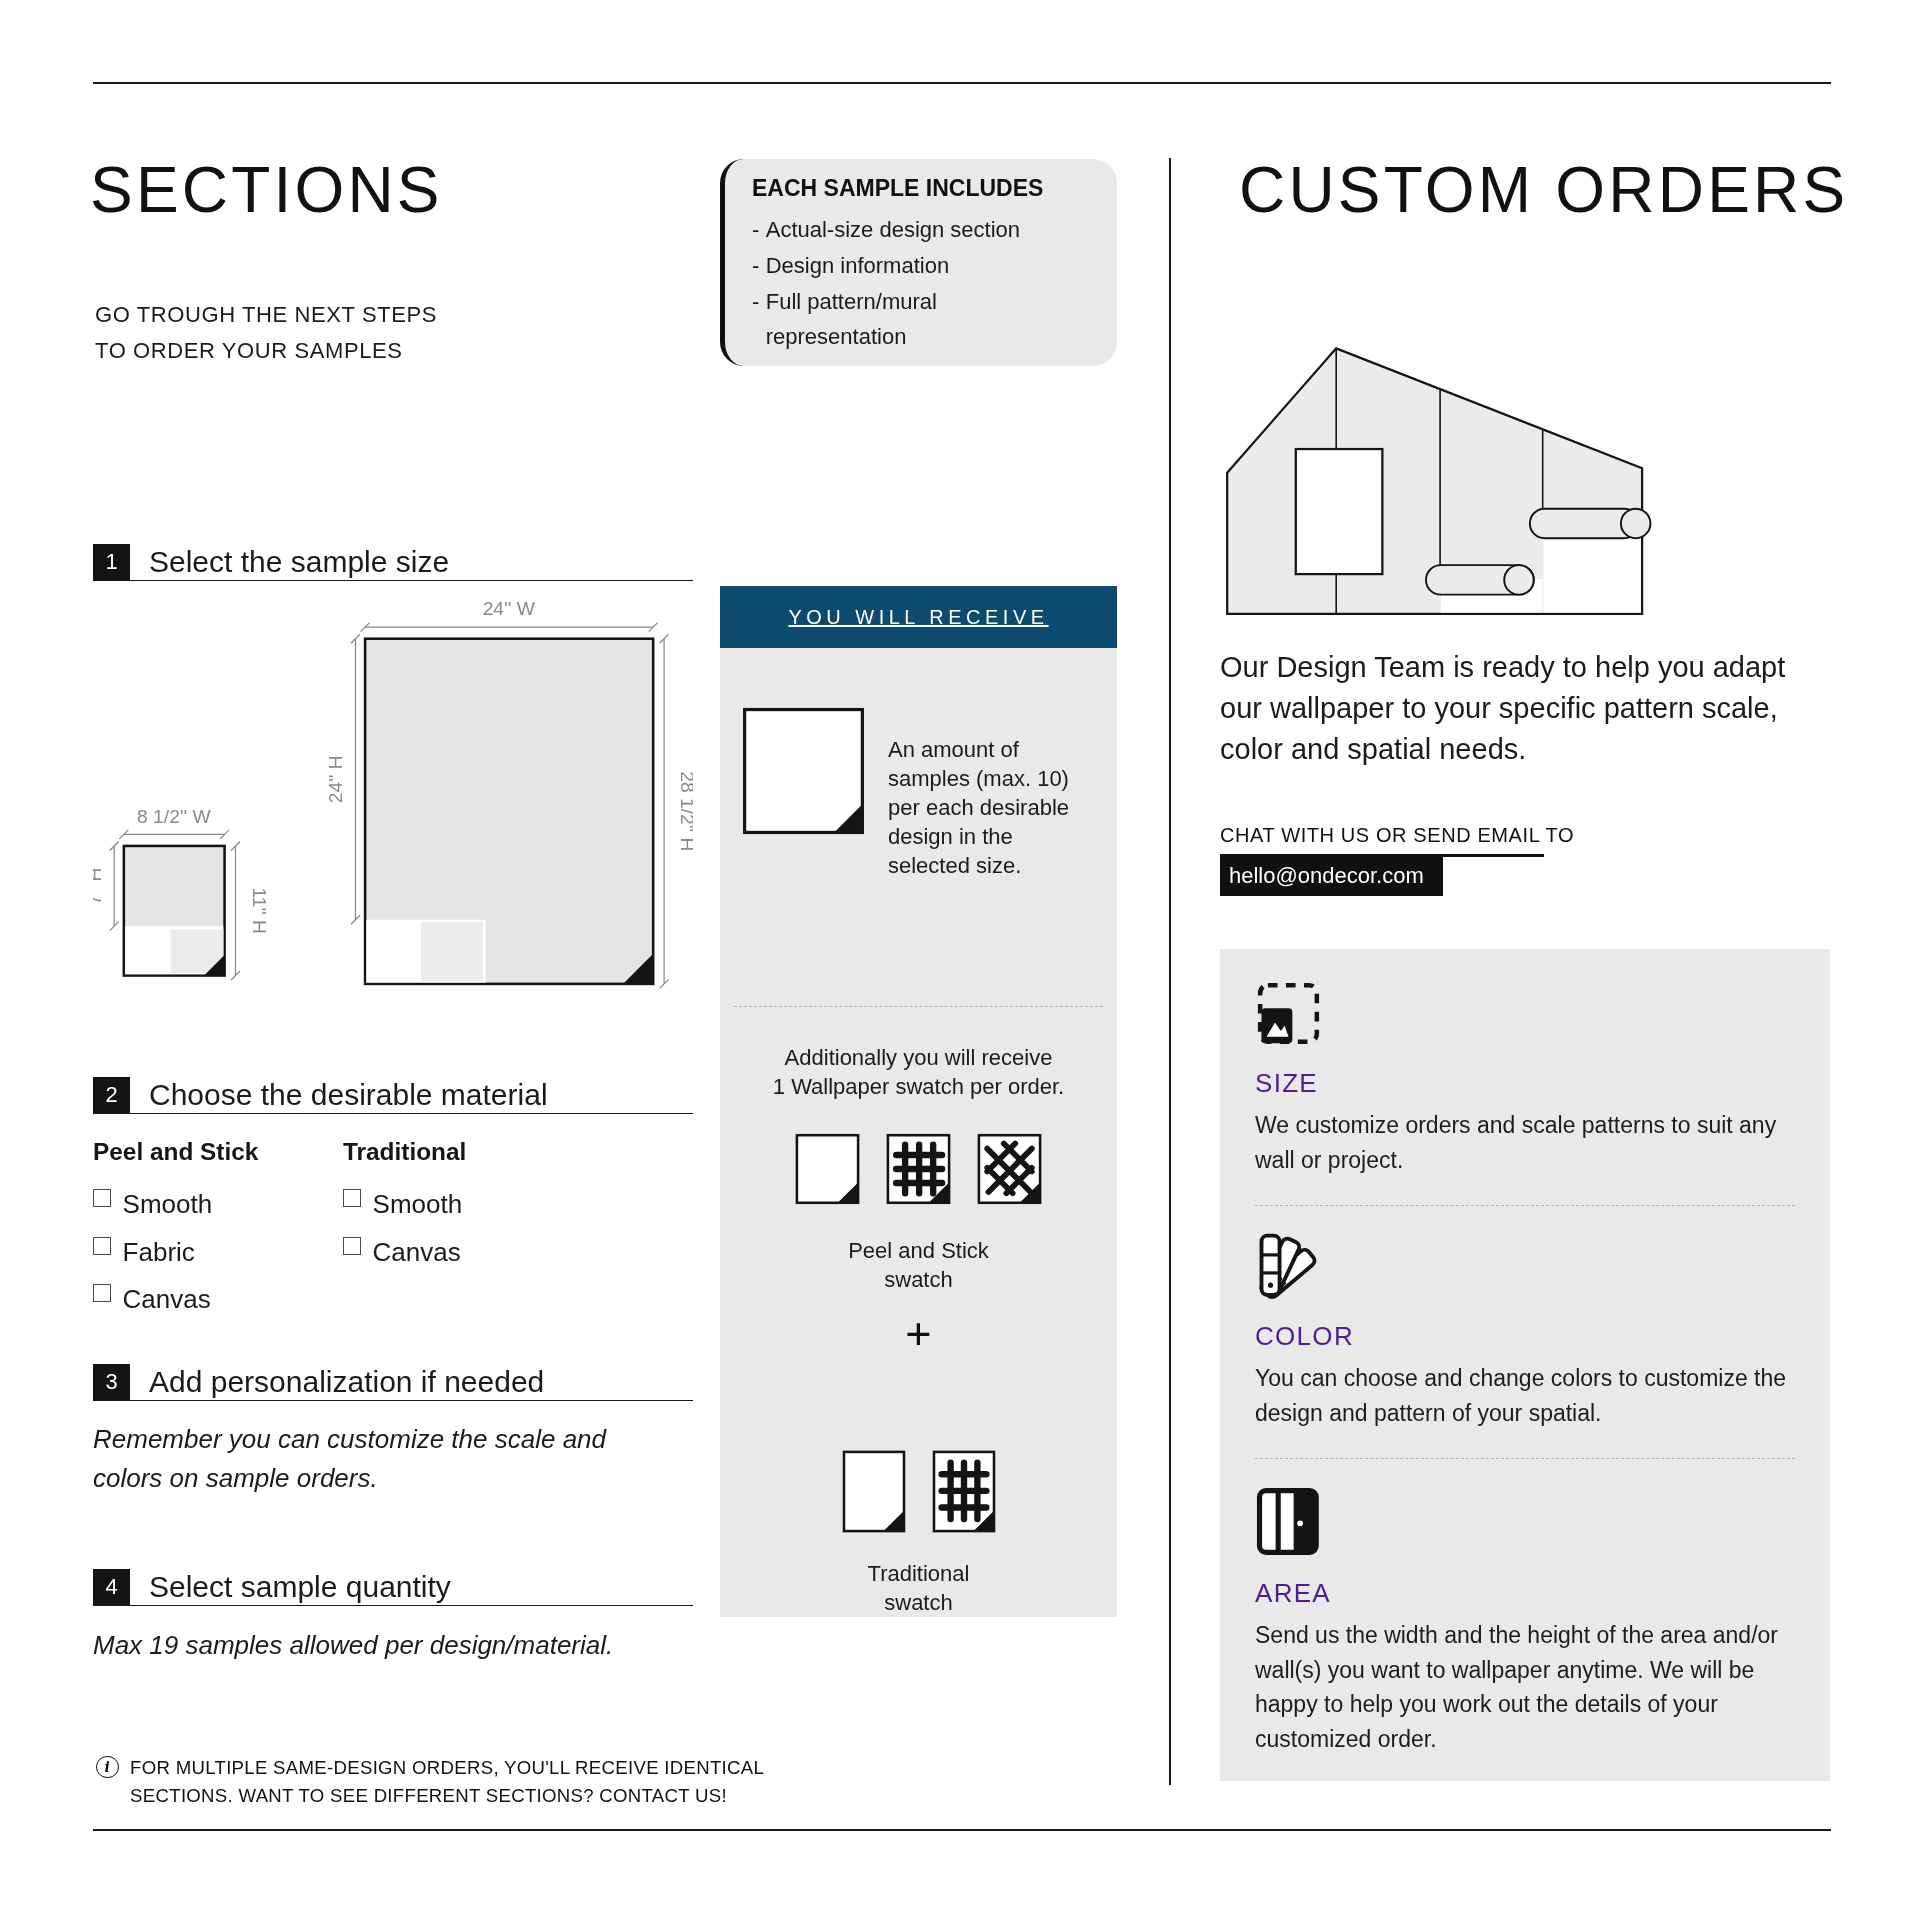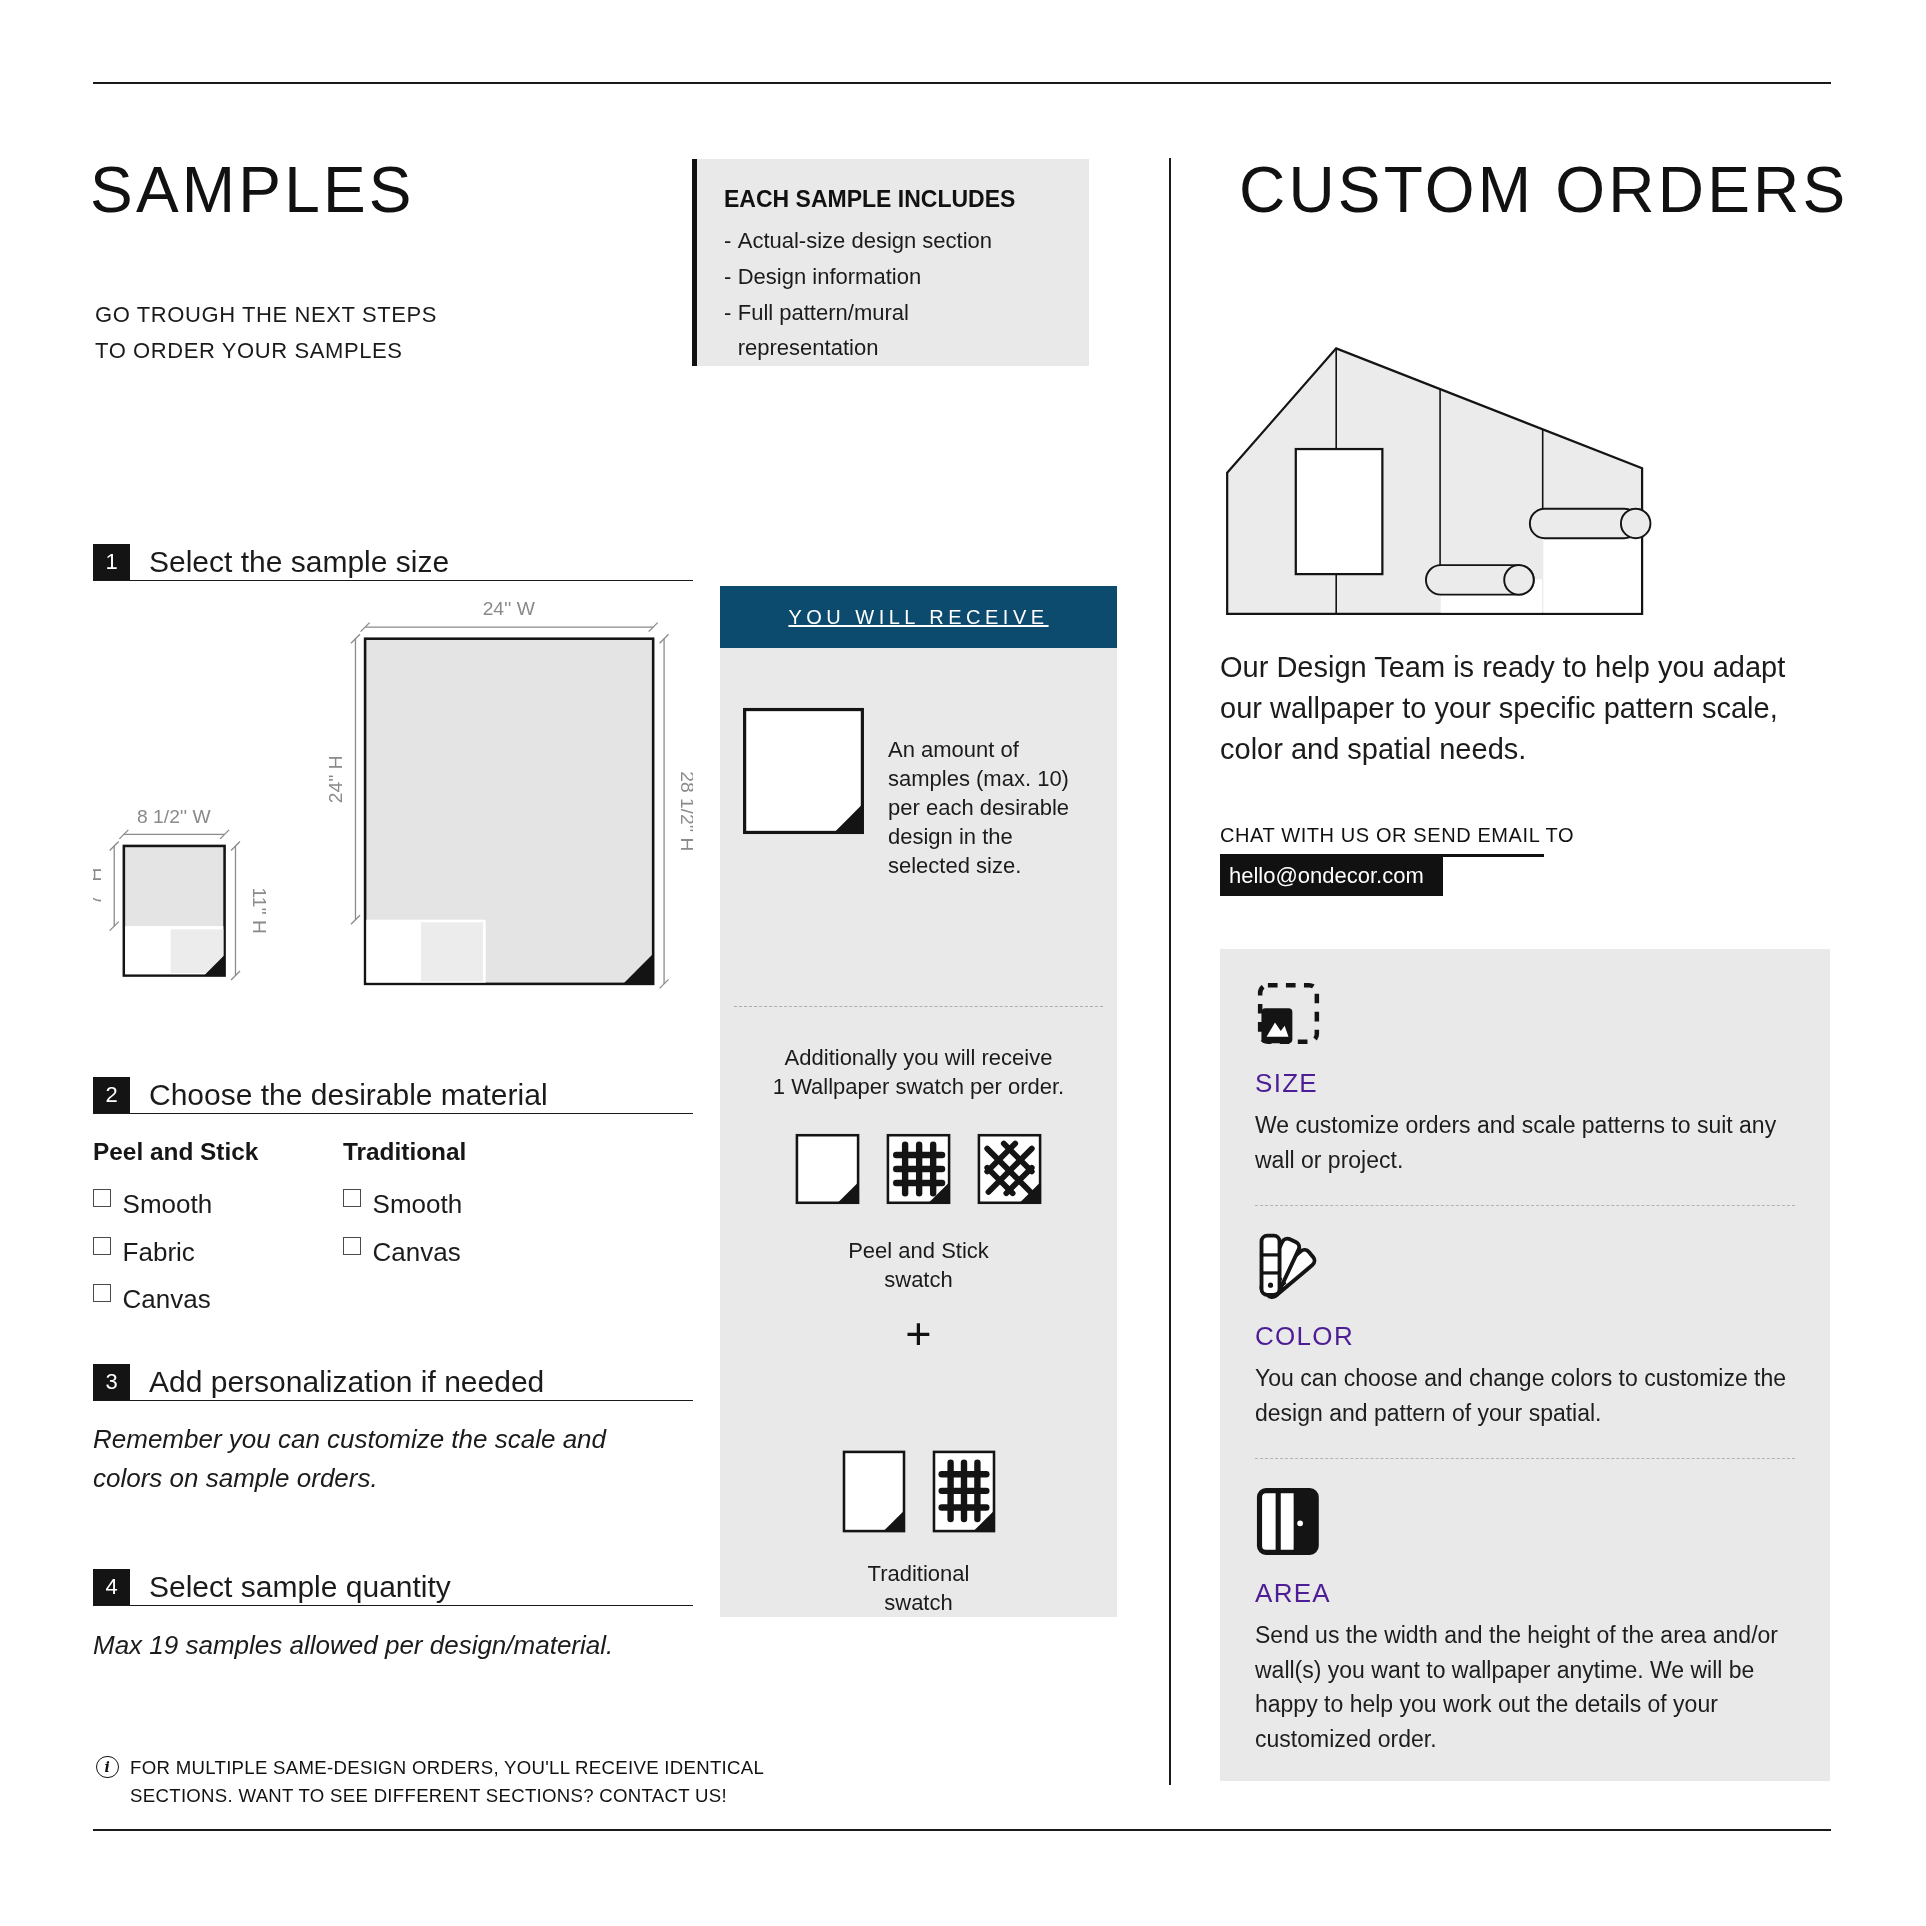--- a/index.html
+++ b/index.html
@@ -18,22 +18,22 @@
   .mat-col{min-width:167px;}
   .mat-title{font-weight:bold;font-size:24.4px;margin-bottom:23px;}
   .opt{display:flex;font-size:26px;margin-bottom:16.7px;color:#1b1b1b;}
   .check{display:inline-block;width:16px;height:16px;border:1.9px solid #4a4a4a;margin-right:11.6px;flex:none;background:#fff;}
   .body-text{position:absolute;left:93px;font-size:26px;line-height:1.5;color:#1b1b1b;font-style:italic;}
   .note{position:absolute;left:96px;top:1754px;display:flex;gap:11.6px;font-size:18.6px;letter-spacing:0.3px;line-height:1.5;color:#111;}
   .info-circle{width:20.5px;height:20.5px;border:1.9px solid #111;border-radius:50%;display:flex;align-items:center;justify-content:center;
                font-size:14px;font-weight:bold;font-family:"DejaVu Serif",serif;font-style:italic;flex:none;margin-top:1.9px;}
 
   
-  .includes{position:absolute;left:692px;top:159px;width:397px;height:207px;background:#e9e9e9;border-left:5.8px solid #111;
-            box-sizing:border-box;padding:27px 23px 0 27px;}
+  .includes{position:absolute;left:720px;top:159px;width:397px;height:207px;background:#e9e9e9;border-left:5.8px solid #111;
+            box-sizing:border-box;padding:16px 23px 0 27px;border-radius:24px;}
   .includes-title{font-weight:bold;font-size:23px;margin-bottom:10.3px;color:#111;}
   .includes-item{display:flex;font-size:22px;line-height:1.62;color:#1b1b1b;}
   .includes-item .dash{margin-right:6.4px;flex:none;}
   .includes-item .txt{max-width:276px;}
   .receive-bar{position:absolute;left:720px;top:586px;width:397px;height:63px;background:#0c4a6e;color:#fff;
                display:flex;align-items:center;justify-content:center;font-size:20px;letter-spacing:4.5px;white-space:nowrap;text-decoration:underline;}
   .receive-panel{position:absolute;left:720px;top:648px;width:397px;height:969px;background:#e9e9e9;box-sizing:border-box;padding:59px 9px 0;}
   .sample-row{display:flex;gap:23px;padding-left:13px;}
   .sample-text{font-size:22px;line-height:1.32;max-width:205px;padding-top:28px;color:#1b1b1b;}
   .dashed-sep{border-top:1.3px dashed #aeaeae;margin:126px 5.1px 0;}
@@ -56,21 +56,21 @@
 </style>
 </head>
 <body>
 
 <div class="canvas">
 
   <div class="rule-h" style="left:93px;top:82px;width:1738px;"></div>
   <div class="rule-h" style="left:93px;top:1829px;width:1738px;"></div>
   <div class="divider-v" style="left:1169px;top:158px;height:1627px;"></div>
 
-  <div class="big-title" style="left:90px;top:153px;">SAMPLES</div>
+  <div class="big-title" style="left:90px;top:153px;">SECTIONS</div>
 
   <div class="subtitle">
     <div>GO TROUGH THE NEXT STEPS</div>
     <div>TO ORDER YOUR SAMPLES</div>
   </div>
 
   <div class="step-row" style="top:544px;">
     <div class="step-num">1</div>
     <div class="step-title">Select the sample size</div>
   </div>

